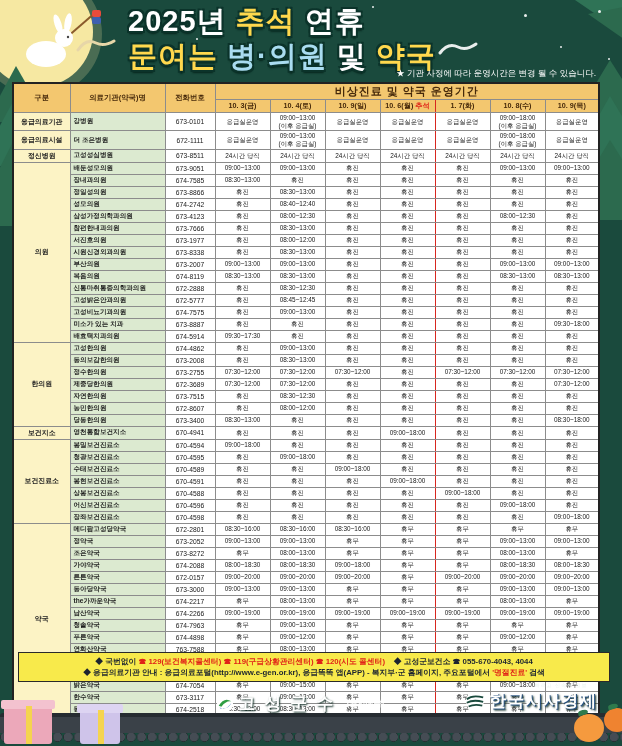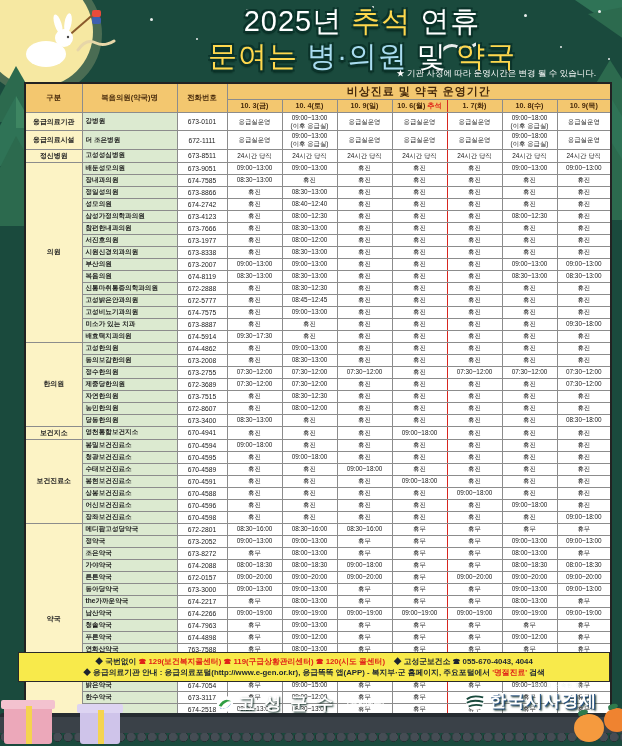--- a/index.html
+++ b/index.html
@@ -2,30 +2,30 @@
 <html><head>
 <meta charset="utf-8">
 <style>
   html,body{margin:0;padding:0;}
   body{width:622px;height:746px;overflow:hidden;position:relative;
        background:#1a4a3d;font-family:"Liberation Sans",sans-serif;}
   .deco{position:absolute;z-index:1;}
   .star{position:absolute;background:#fff;border-radius:50%;z-index:1;opacity:.9;}
 
   
-  .titles{position:absolute;left:128px;right:26px;top:4px;text-align:center;z-index:3;font-weight:normal;}
+  .titles{position:absolute;left:128px;right:26px;top:4px;z-index:3;font-weight:bold;}
   .t-line{font-size:29px;letter-spacing:1px;line-height:1.2;
       text-shadow:-2px -2px 0 #0b332а,2px -2px 0 #0b332a,-2px 2px 0 #0b332a,2px 2px 0 #0b332a,0 3px 2px #06251c;}
   .t-line span{text-shadow:-2px -2px 0 #0b332a,2px -2px 0 #0b332a,-2px 2px 0 #0b332a,2px 2px 0 #0b332a,0 3px 2px #06251c;}
   .c-white{color:#ffffff;} .c-yellow{color:#ffd84d;} .c-blue{color:#a9dcf0;margin-top:44px;}
   .notice{position:absolute;top:68px;left:130px;right:26px;text-align:right;color:#fff;
           font-size:8.5px;z-index:3;letter-spacing:0;}
 
   
-  .tbl-wrap{position:absolute;left:24px;top:82px;z-index:5;}
+  .tbl-wrap{position:absolute;left:12px;top:82px;z-index:5;}
   table{border-collapse:collapse;table-layout:fixed;width:586px;background:#fff;border:2px solid #222;}
   th,td{border:1px solid #8c8c8c;overflow:hidden;}
   thead tr{height:13px;}
   tbody tr{height:10.8px;}
   th{background:#f3c76f;color:#46290a;font-weight:bold;padding:0;}
   .h-period{font-size:11px;letter-spacing:1px;}
   .h-cat,.h-name,.h-phone{font-size:7.4px;}
   .h-date{font-size:7.2px;white-space:nowrap;}
   td{font-size:6.4px;color:#161616;text-align:center;padding:1px 1px;background:#fff;}
   .c-cat{background:#fcf3c5;font-weight:bold;font-size:6.9px;color:#222;}
@@ -124,21 +124,21 @@
         <col style="width:55px">
         <col style="width:55px">
         <col style="width:55px">
       <col style="width:55px">
         <col style="width:55px">
         <col style="width:54px">
     </colgroup>
     <thead>
         <tr>
           <th class="h-cat" rowspan="2">구분</th>
-          <th class="h-name" rowspan="2">복음의원(약국)명</th>
+          <th class="h-name" rowspan="2">의료기관(약국)명</th>
           <th class="h-phone" rowspan="2">전화번호</th>
           <th class="h-period" colspan="7">비상진료 및 약국 운영기간</th>
         </tr>
         <tr>
           <th class="h-date"><span>10. 3(금)</span></th>
           <th class="h-date"><span>10. 4(토)</span></th>
           <th class="h-date"><span>10. 9(일)</span></th>
           <th class="h-date chu chu-top"><span>10. 6(월)</span><span class="badge">추석</span></th>
           <th class="h-date"><span>1. 7(화)</span></th>
           <th class="h-date"><span>10. 8(수)</span></th>

